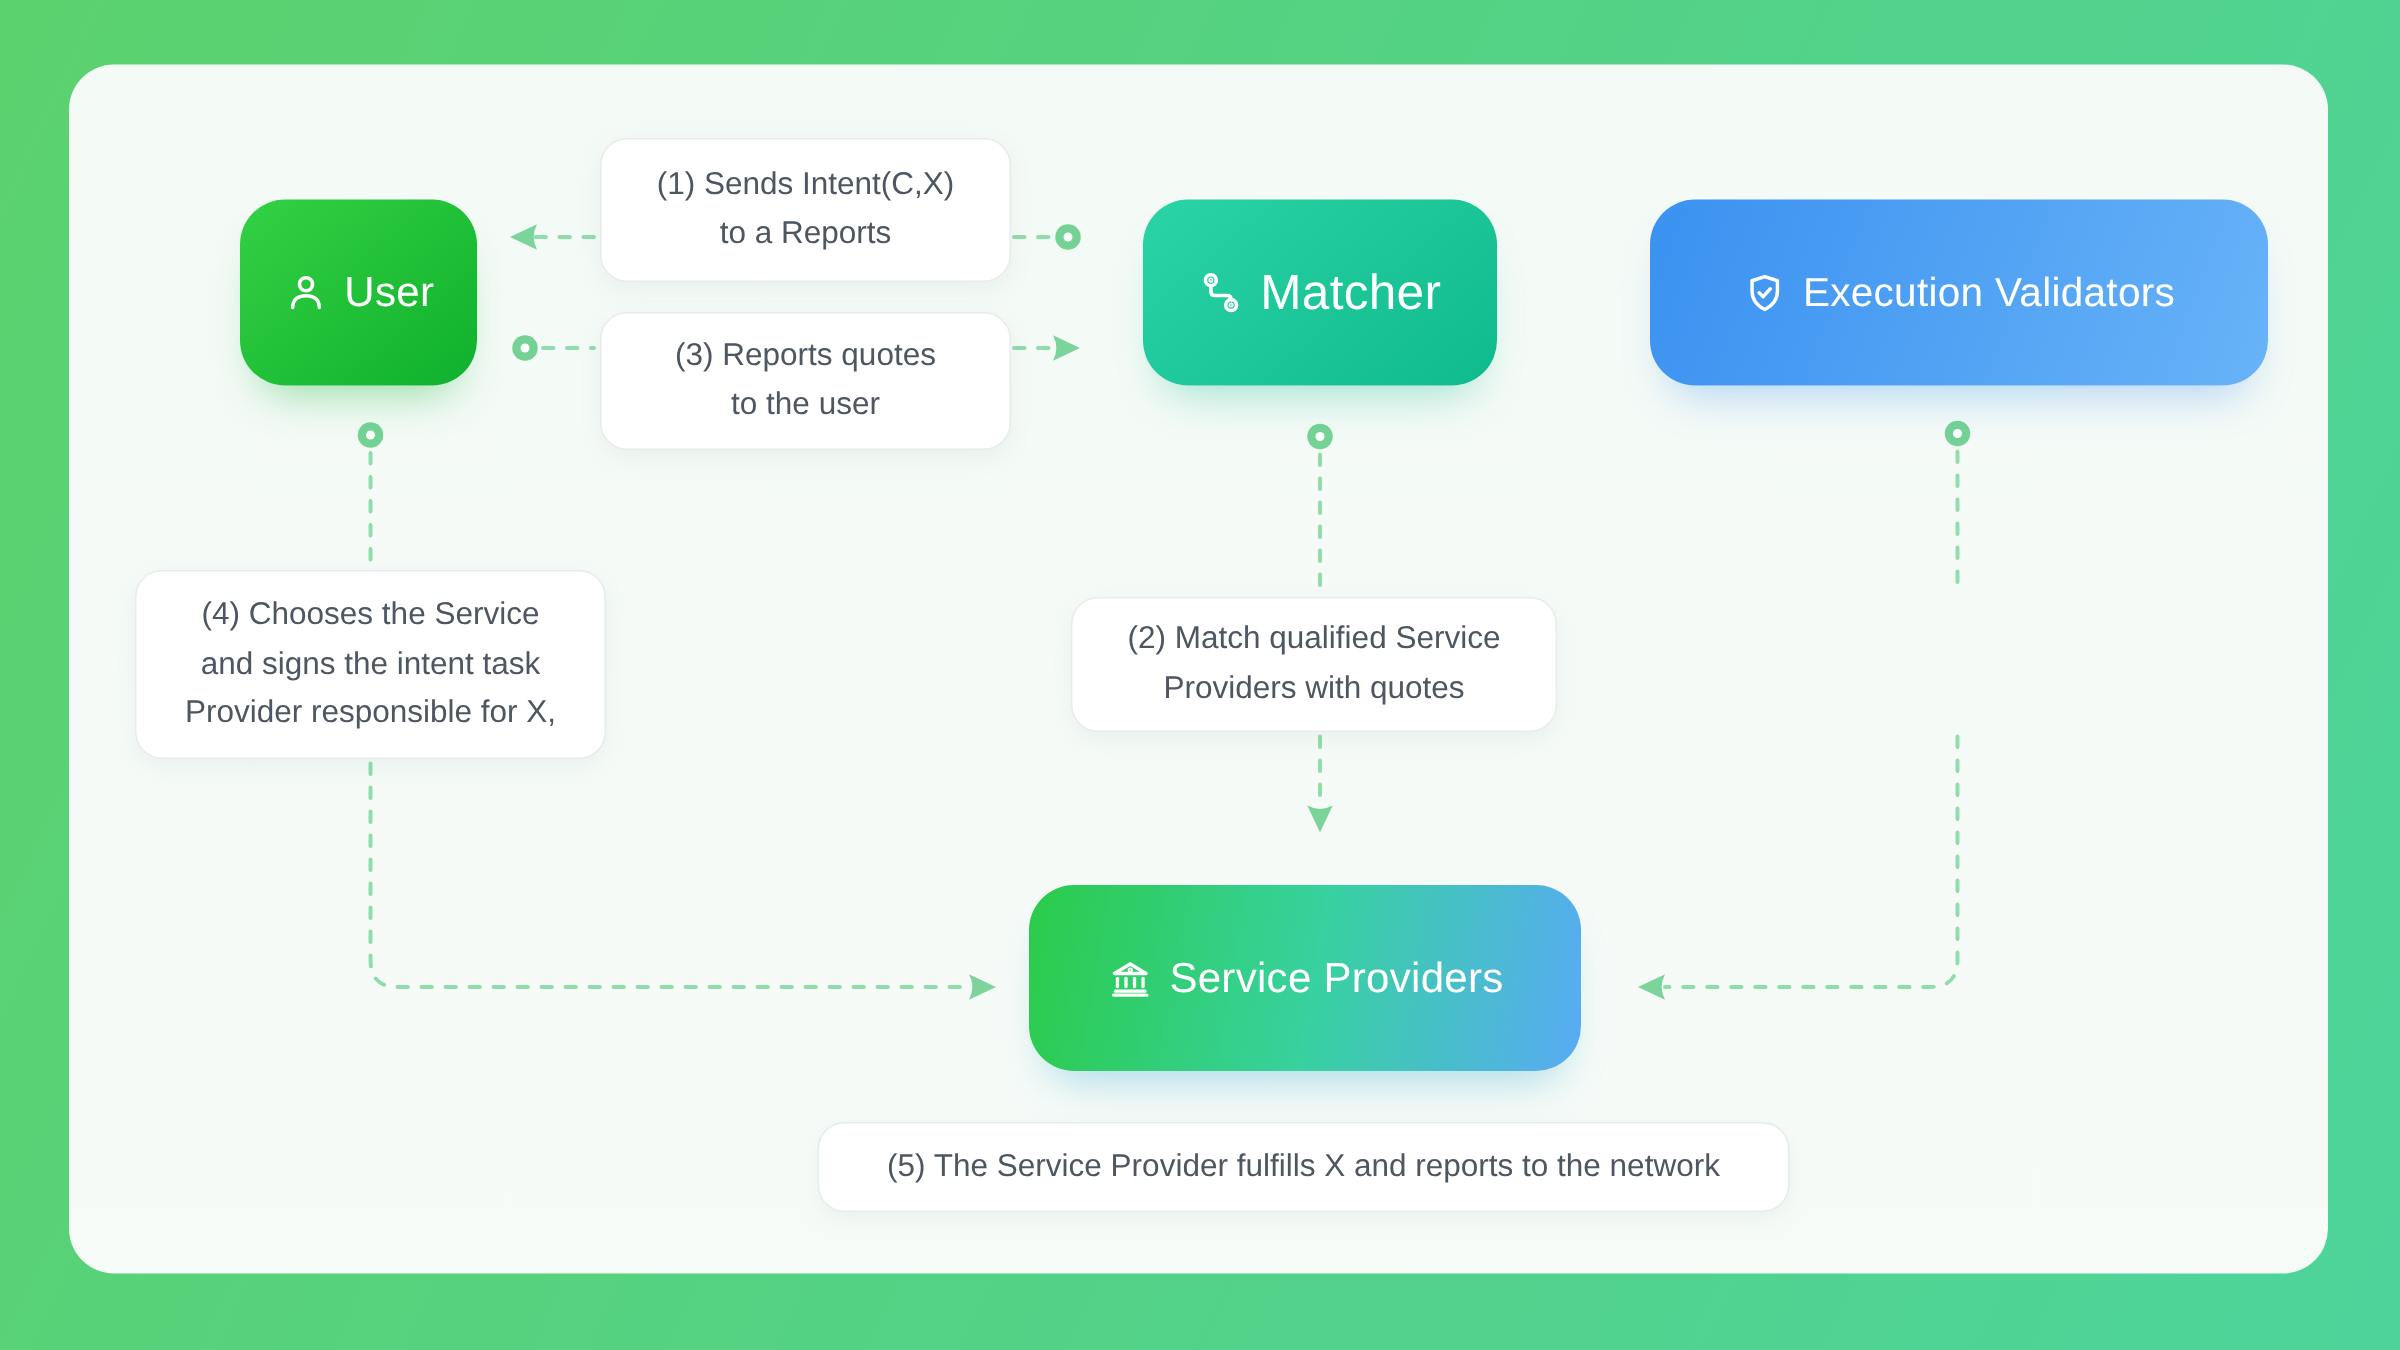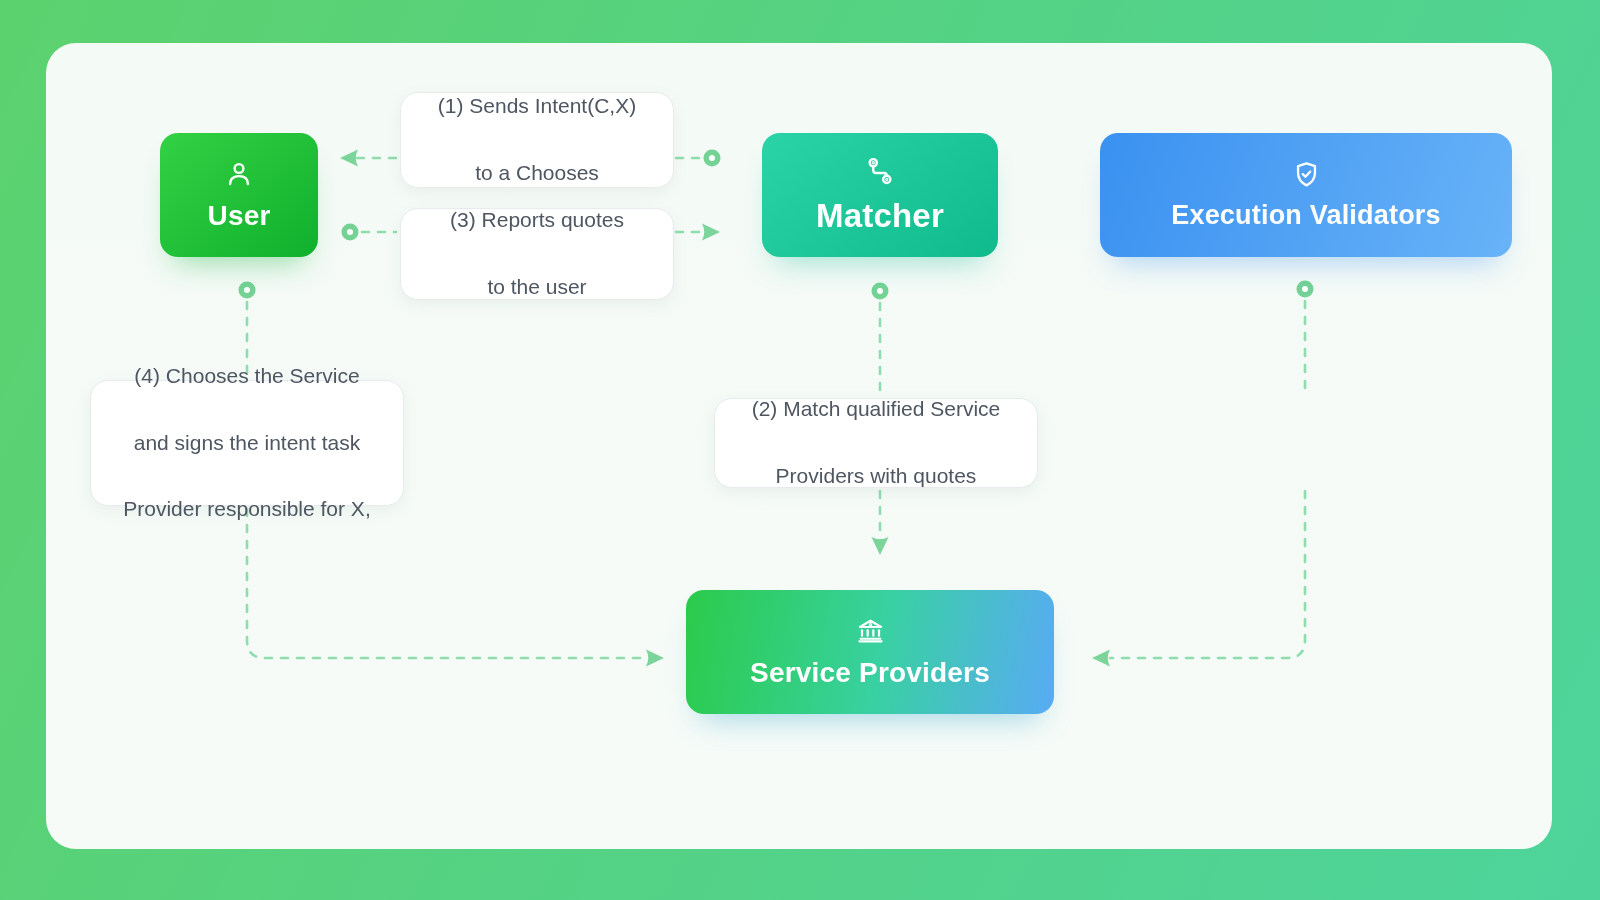--- a/index.html
+++ b/index.html
@@ -32,24 +32,23 @@
     stroke-linecap: round;
   }
   .ahead { fill: #7cd49b; }
   .dot-outer { fill: #74d295; }
   .dot-inner { fill: #ffffff; }
 
   .entity {
     position: absolute;
     display: flex; align-items: center; justify-content: center;
     gap: 11px;
-    border-radius: 18px;
+    border-radius: 30px;
     color: #ffffff;
-    font-weight: 700;
-    flex-direction: column;
+    font-weight: 400;
   }
   .entity .elabel { white-space: nowrap; letter-spacing: 0.2px; }
   .entity svg { display: block; }
 
   .entity.user {
     left: 160px; top: 133px; width: 158px; height: 124px;
     background: linear-gradient(140deg, #33d144 0%, #0fb02c 100%);
     box-shadow: 0 18px 30px -14px rgba(24, 180, 60, 0.45);
     font-size: 28px;
   }
@@ -77,21 +76,20 @@
     display: flex; flex-direction: column;
     align-items: center; justify-content: center;
     background: #ffffff;
     border: 1.5px solid #e7ebee;
     border-radius: 18px;
     color: #4e5662;
     font-size: 21px;
     line-height: 1.55;
     text-align: center;
     box-shadow: 0 5px 14px rgba(140, 165, 150, 0.10);
-    gap: 34px;
   }
   .note div { white-space: nowrap; }
 
   .note.n1 { left: 400px; top: 92px;  width: 274px; height: 96px; }
   .note.n3 { left: 400px; top: 208px; width: 274px; height: 92px; }
   .note.n4 { left: 90px;  top: 380px; width: 314px; height: 126px; }
   .note.n2 { left: 714px; top: 398px; width: 324px; height: 90px; }
   .note.n6 { left: 1112px; top: 398px; width: 386px; height: 90px; }
   .note.n5 { left: 545px; top: 748px; width: 648px; height: 60px; }
 </style>
@@ -188,33 +186,36 @@
         <path d="M18.6,11.8 V16"></path>
         <path d="M4.4,18.4 H19.6"></path>
         <path d="M3.4,20.4 H20.6"></path>
       </svg>
     </span>
     <span class="elabel">Service Providers</span>
   </div>
 
   <div class="note n1">
     <div>(1) Sends Intent(C,X)</div>
-    <div>to a Chooses</div>
+    <div>to a Reports</div>
   </div>
 
   <div class="note n3">
     <div>(3) Reports quotes</div>
     <div>to the user</div>
   </div>
 
   <div class="note n4">
     <div>(4) Chooses the Service</div>
     <div>and signs the intent task</div>
     <div>Provider responsible for X,</div>
   </div>
 
   <div class="note n2">
     <div>(2) Match qualified Service</div>
     <div>Providers with quotes</div>
   </div>
 
 
+  <div class="note n5">
+    <div>(5) The Service Provider fulfills X and reports to the network</div>
+  </div>
 </div>
 
 </body></html>

